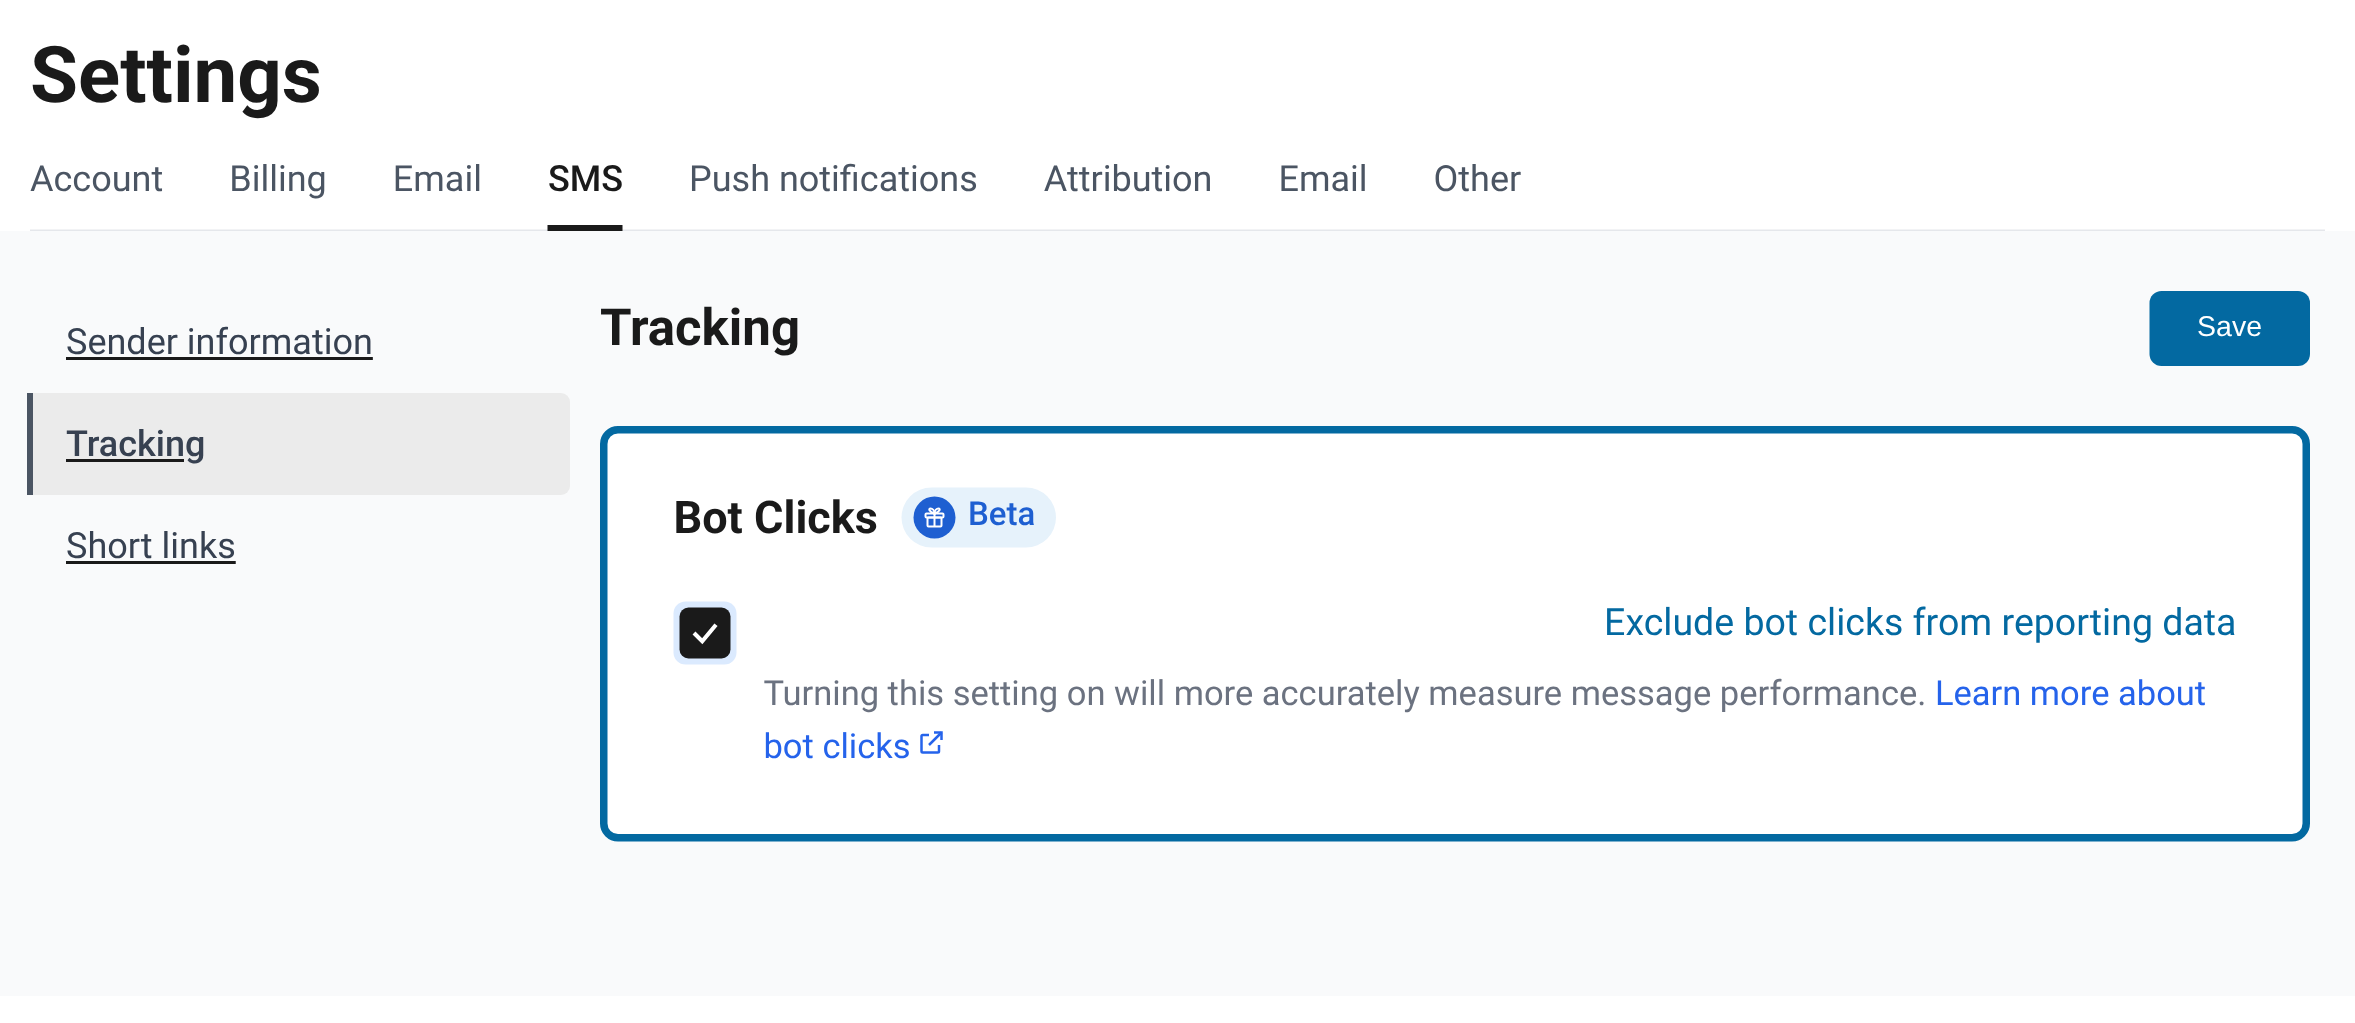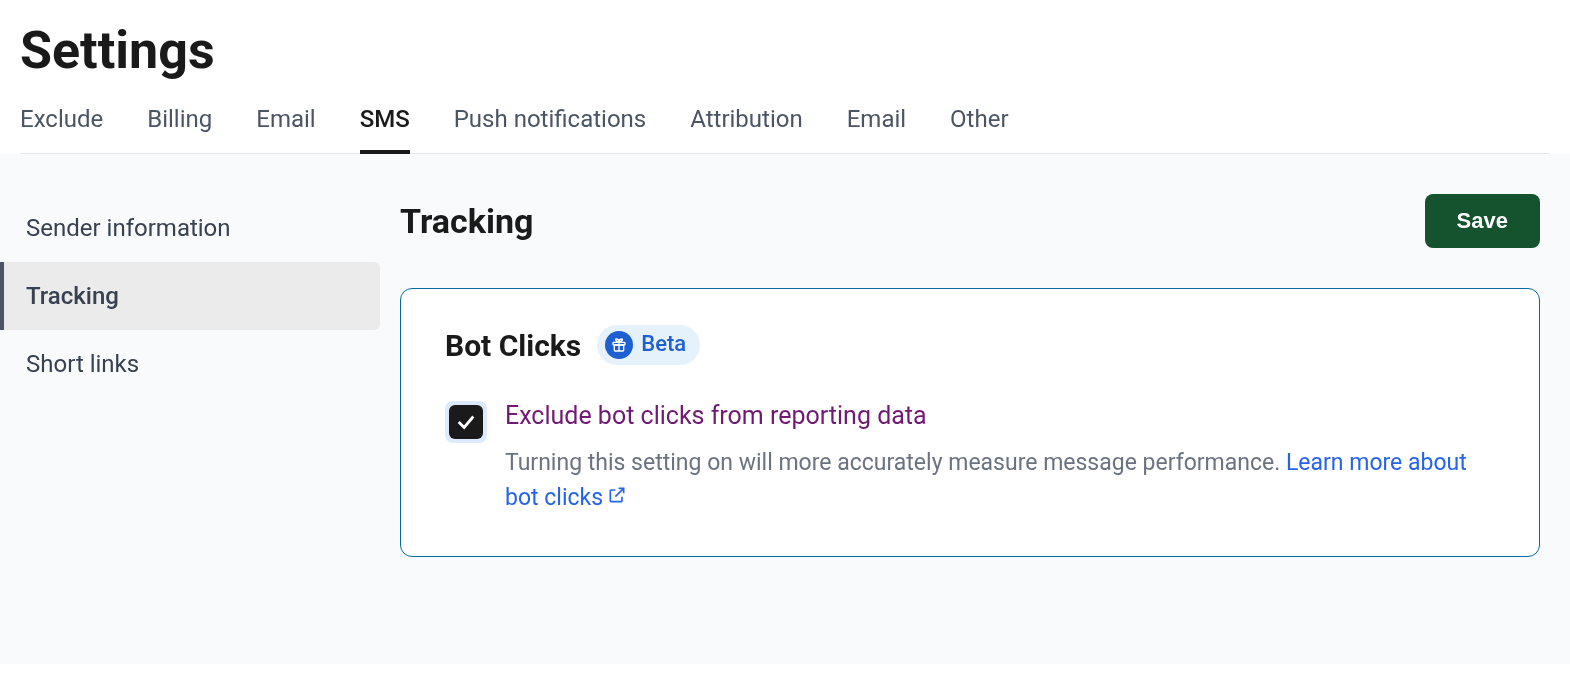--- a/index.html
+++ b/index.html
@@ -50,21 +50,23 @@
       background: #1a1a1a;
     }
     .body {
       display: flex;
       background: #f9fafb;
       min-height: 510px;
       padding-top: 40px;
     }
     .sidebar {
       width: 400px;
+      padding-left: 18px;
       padding-right: 20px;
+      text-decoration: underline;
     }
     .sidebar-item {
       font-size: 24px;
       color: #374151;
       padding: 20px 22px;
       cursor: pointer;
       border-left: 4px solid transparent;
       border-radius: 0 6px 6px 0;
     }
     .sidebar-item.active {
@@ -81,32 +83,32 @@
       justify-content: space-between;
       align-items: center;
       margin-bottom: 40px;
     }
     .section-title {
       font-size: 34px;
       font-weight: 700;
       color: #1a1a1a;
     }
     .save-button {
-      background: #14532d;
+      background: #0369a1;
       color: #fff;
-      font-size: 22px;
-      font-weight: 700;
+      font-size: 19px;
+      font-weight: 400;
       padding: 14px 32px;
       border: none;
       border-radius: 8px;
       cursor: pointer;
     }
     .card {
       background: #fff;
-      border: 1px solid #0369a1;
+      border: 5px solid #0369a1;
       border-radius: 12px;
       padding: 36px 44px 40px 44px;
     }
     .card-title-row {
       display: flex;
       align-items: center;
       gap: 16px;
       margin-bottom: 36px;
     }
     .card-title {
@@ -165,22 +167,23 @@
       height: 22px;
       stroke: #fff;
       stroke-width: 3;
       fill: none;
     }
     .checkbox-content {
       flex: 1;
     }
     .checkbox-label {
       font-size: 25px;
-      color: #701a75;
+      color: #0369a1;
       margin-bottom: 10px;
+      text-align: right;
     }
     .checkbox-desc {
       font-size: 23px;
       color: #6b7280;
       line-height: 1.5;
       margin-top: 16px;
     }
     .link {
       color: #2563eb;
       cursor: pointer;
@@ -197,21 +200,21 @@
       stroke-width: 2;
       fill: none;
     }
   </style>
 </head>
 <body>
 
 <div class="header">
   <h1 class="page-title">Settings</h1>
   <div class="tabs">
-    <div class="tab">Exclude</div>
+    <div class="tab">Account</div>
     <div class="tab">Billing</div>
     <div class="tab">Email</div>
     <div class="tab active">SMS</div>
     <div class="tab">Push notifications</div>
     <div class="tab">Attribution</div>
     <div class="tab">Email</div>
     <div class="tab">Other</div>
   </div>
 </div>
 

